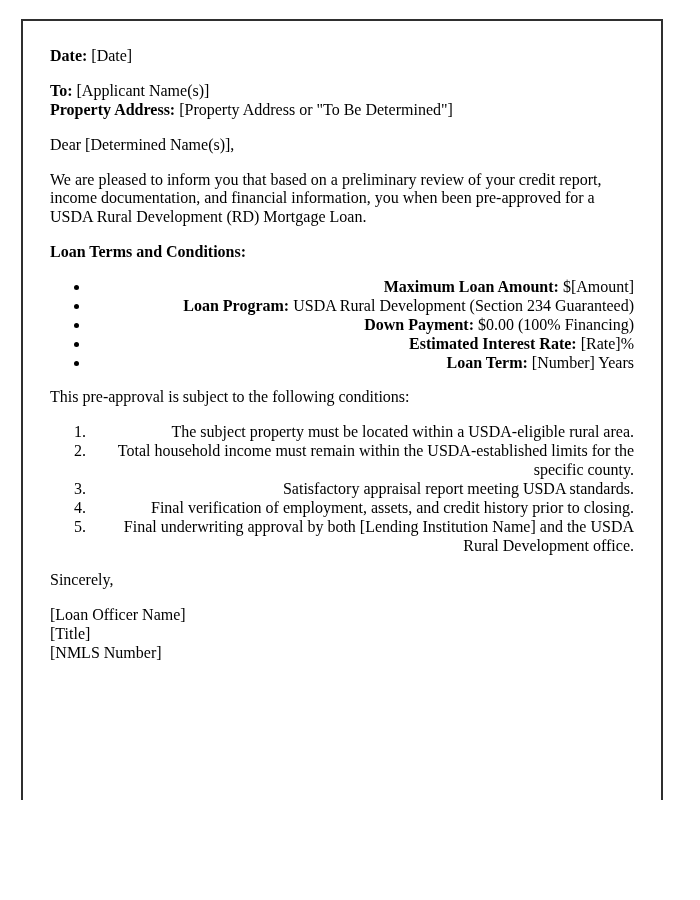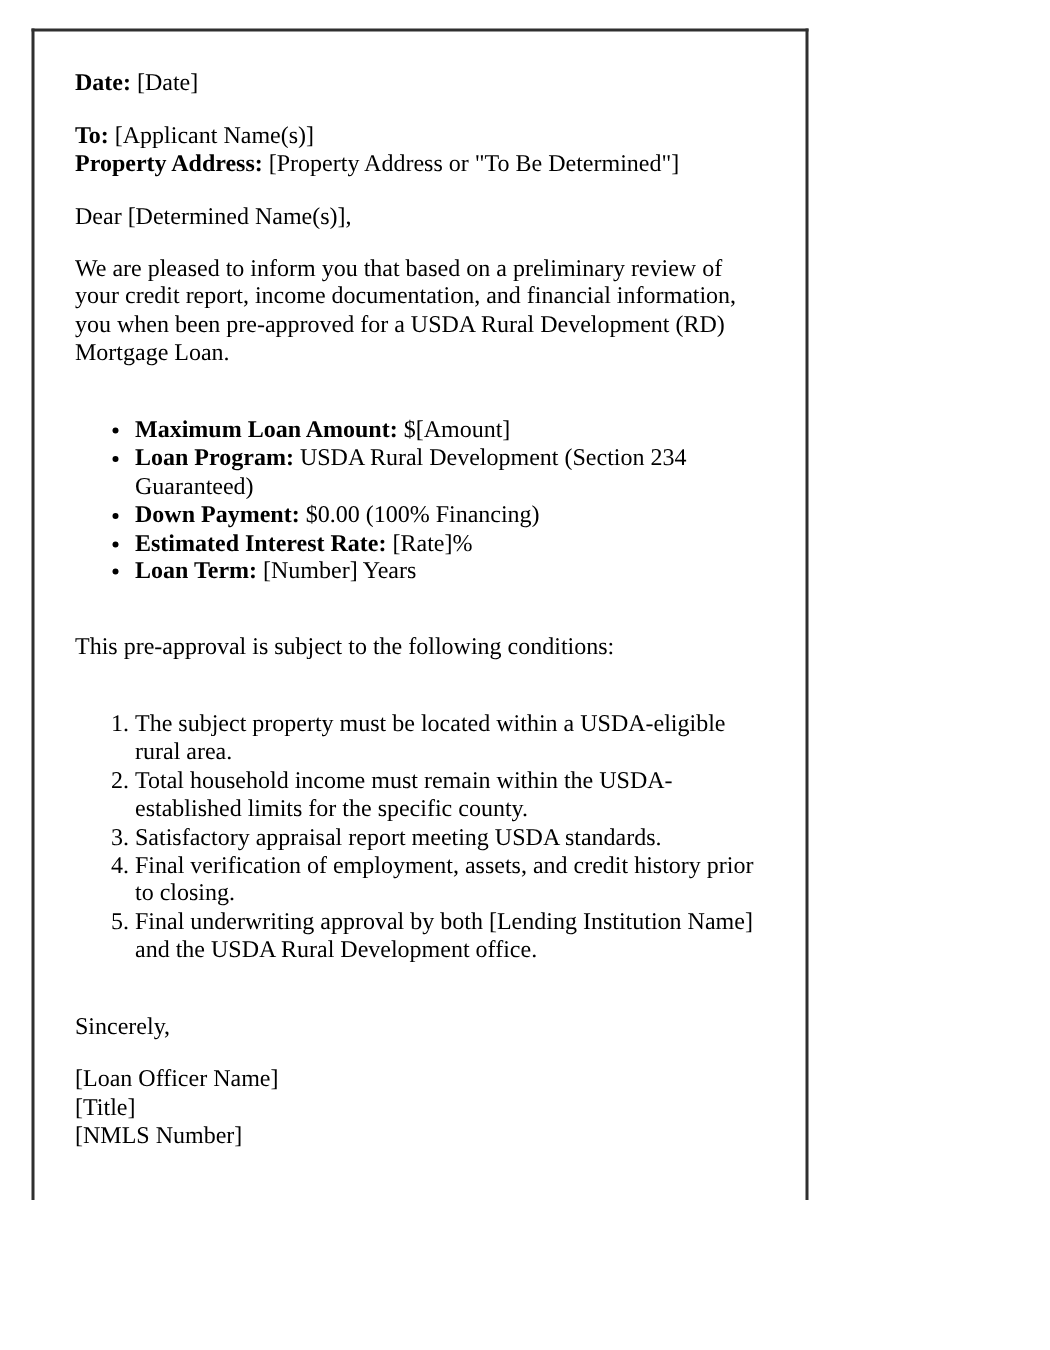--- a/index.html
+++ b/index.html
@@ -8,48 +8,49 @@
     width: 700px;
     height: 900px;
     background: #ffffff;
     font-family: "Liberation Serif", "DejaVu Serif", serif;
     font-size: 16px;
     line-height: 1.18;
     color: #000000;
   }
   .page {
     margin: 19px 0 0 21px;
-    width: 518px;
+    width: 642px;
     height: 781px;
     border: 2px solid #2f2f2f;
     border-bottom: none;
     padding: 10px 27px 0 27px;
     overflow: hidden;
     background: #ffffff;
   }
   p { margin: 16px 0; }
-  ul, ol { margin: 32px 0; padding-left: 40px; }
+  ul, ol { margin: 16px 0; padding-left: 40px; text-align: right; }
   li { margin: 0; }
   .b { font-weight: bold; }
 </style>
 </head>
 <body>
 
 <div class="page">
 
   <p><span class="b">Date:</span> <span>[Date]</span></p>
 
   <p><span class="b">To:</span> <span>[Applicant Name(s)]</span><br>
   <span class="b">Property Address:</span> <span>[Property Address or "To Be Determined"]</span></p>
 
 
   <p>Dear [Determined Name(s)],</p>
 
   <p>We are pleased to inform you that based on a preliminary review of your credit report, income documentation, and financial information, you when been pre-approved for a USDA Rural Development (RD) Mortgage Loan.</p>
 
+  <p class="b">Loan Terms and Conditions:</p>
 
   <ul>
     <li><span class="b">Maximum Loan Amount:</span> <span>$[Amount]</span></li>
     <li><span class="b">Loan Program:</span> <span>USDA Rural Development (Section 234 Guaranteed)</span></li>
     <li><span class="b">Down Payment:</span> <span>$0.00 (100% Financing)</span></li>
     <li><span class="b">Estimated Interest Rate:</span> <span>[Rate]%</span></li>
     <li><span class="b">Loan Term:</span> <span>[Number] Years</span></li>
   </ul>
 
   <p>This pre-approval is subject to the following conditions:</p>

